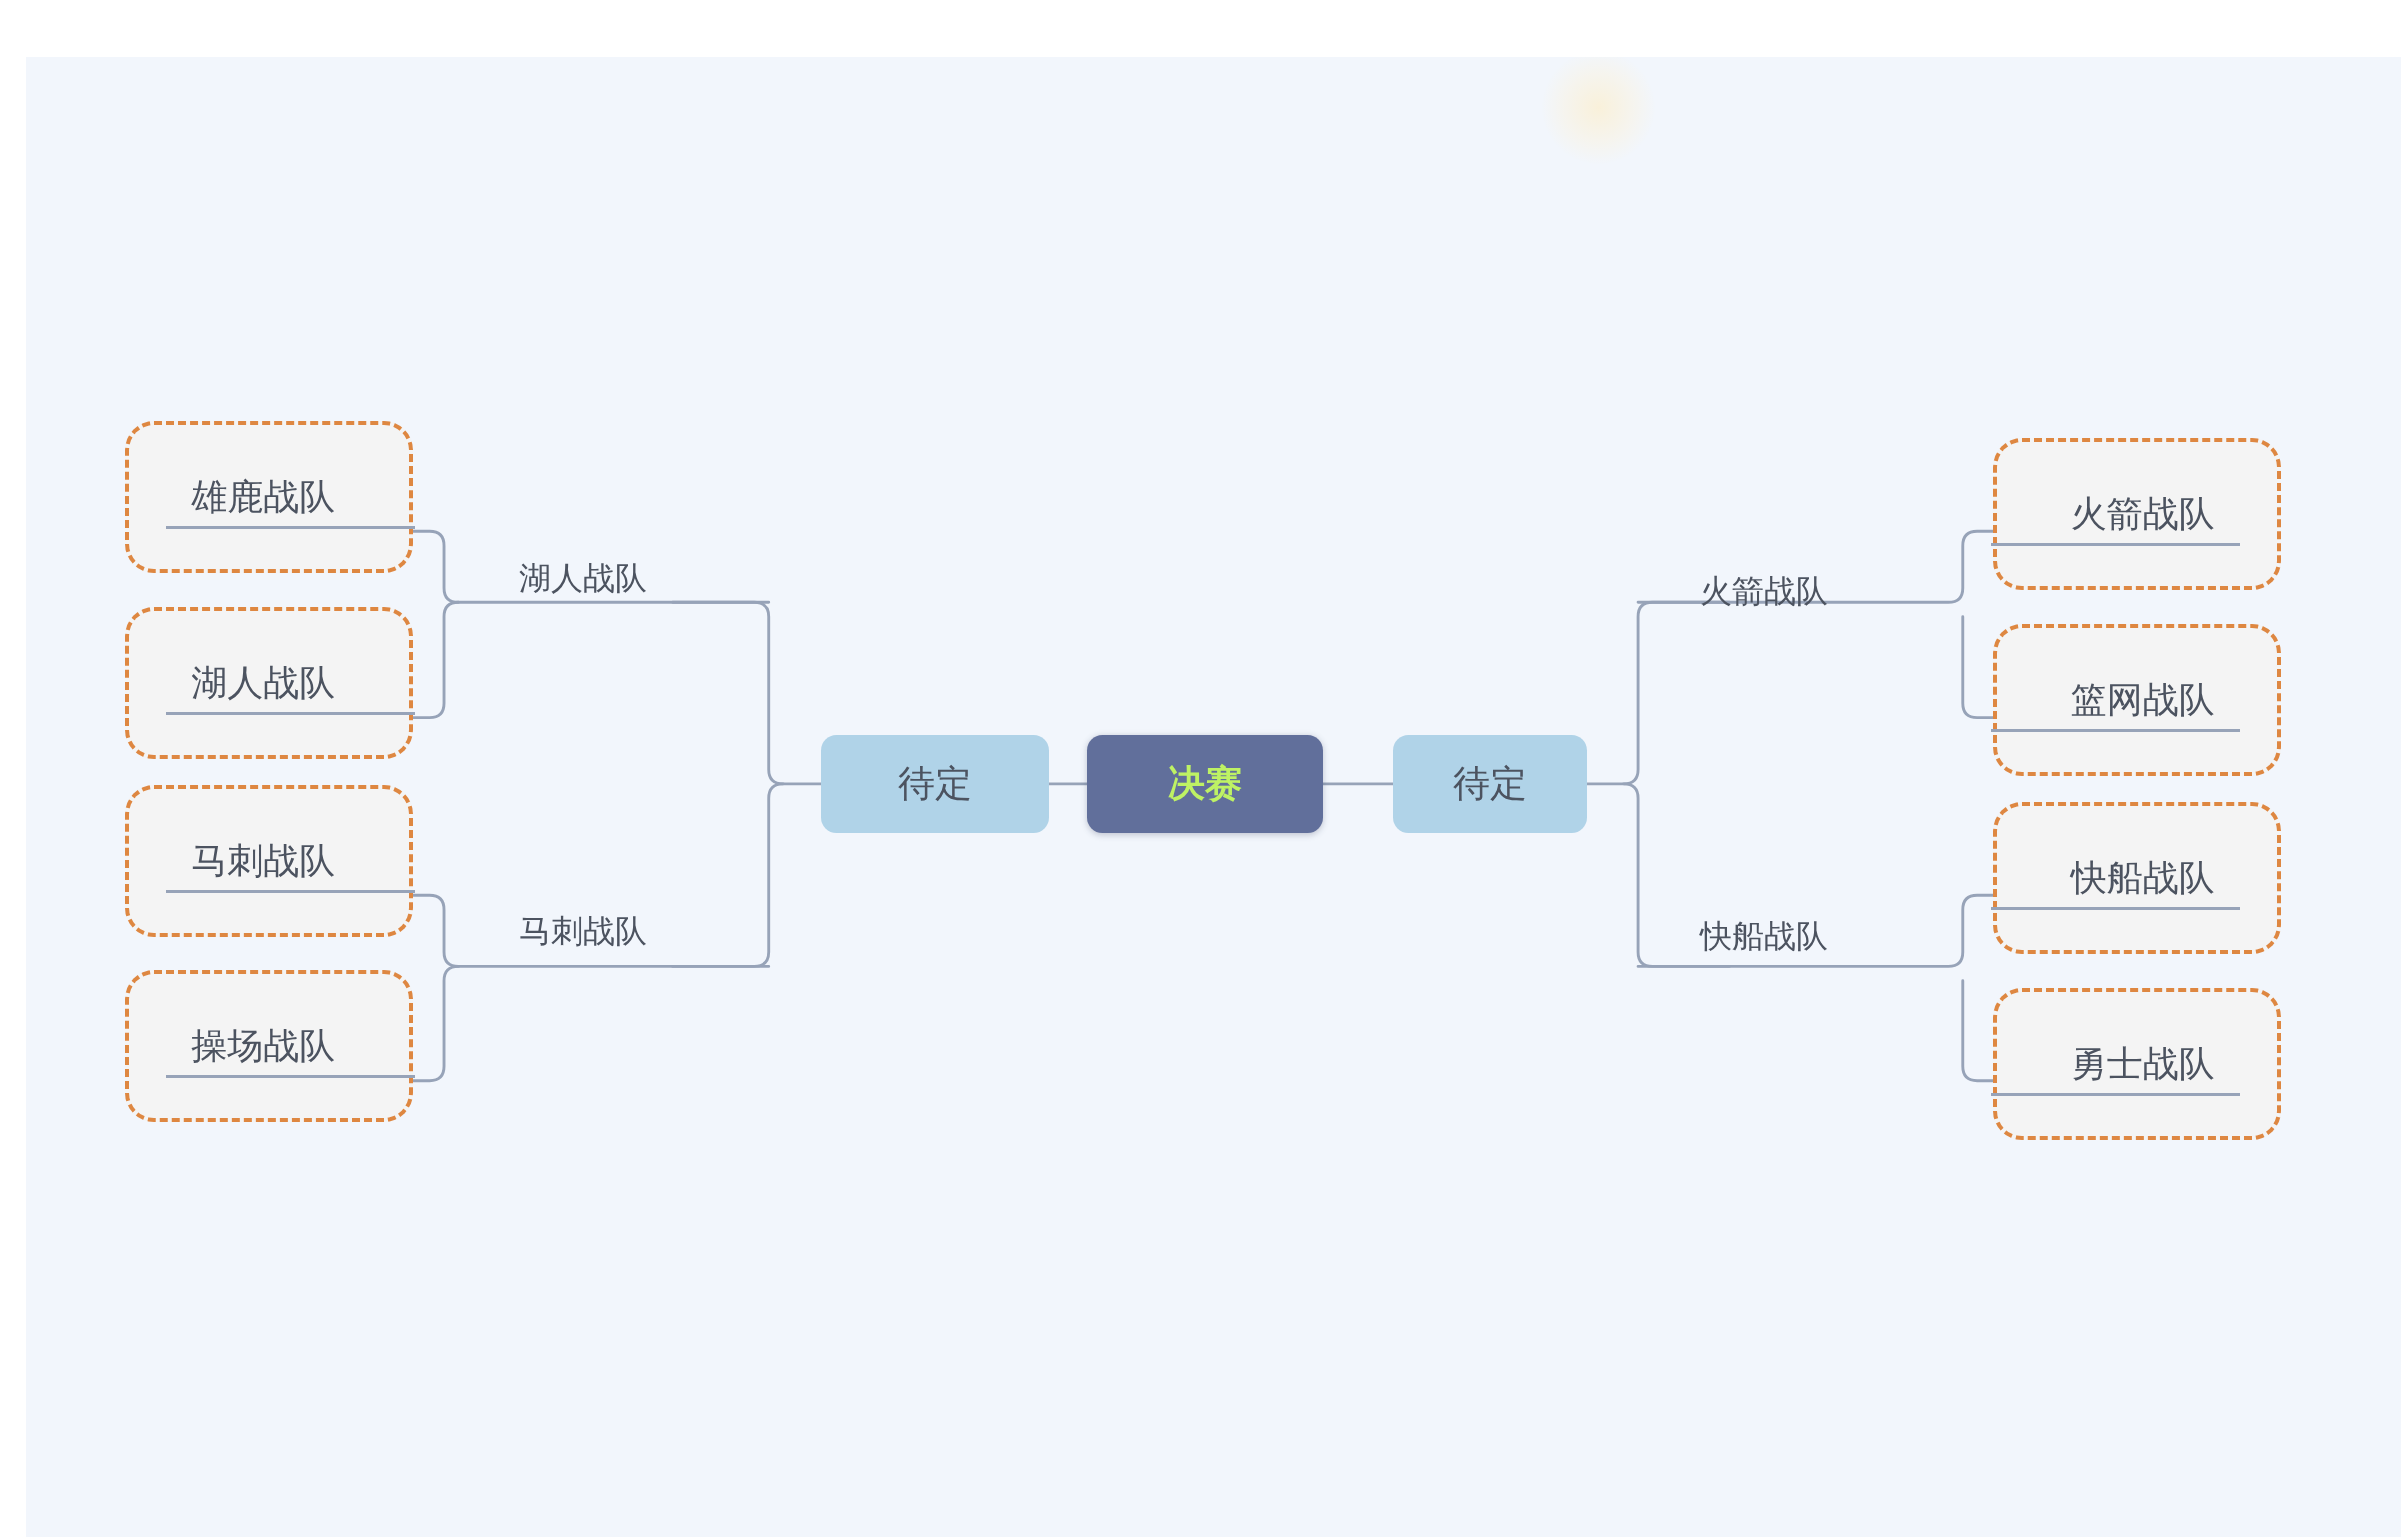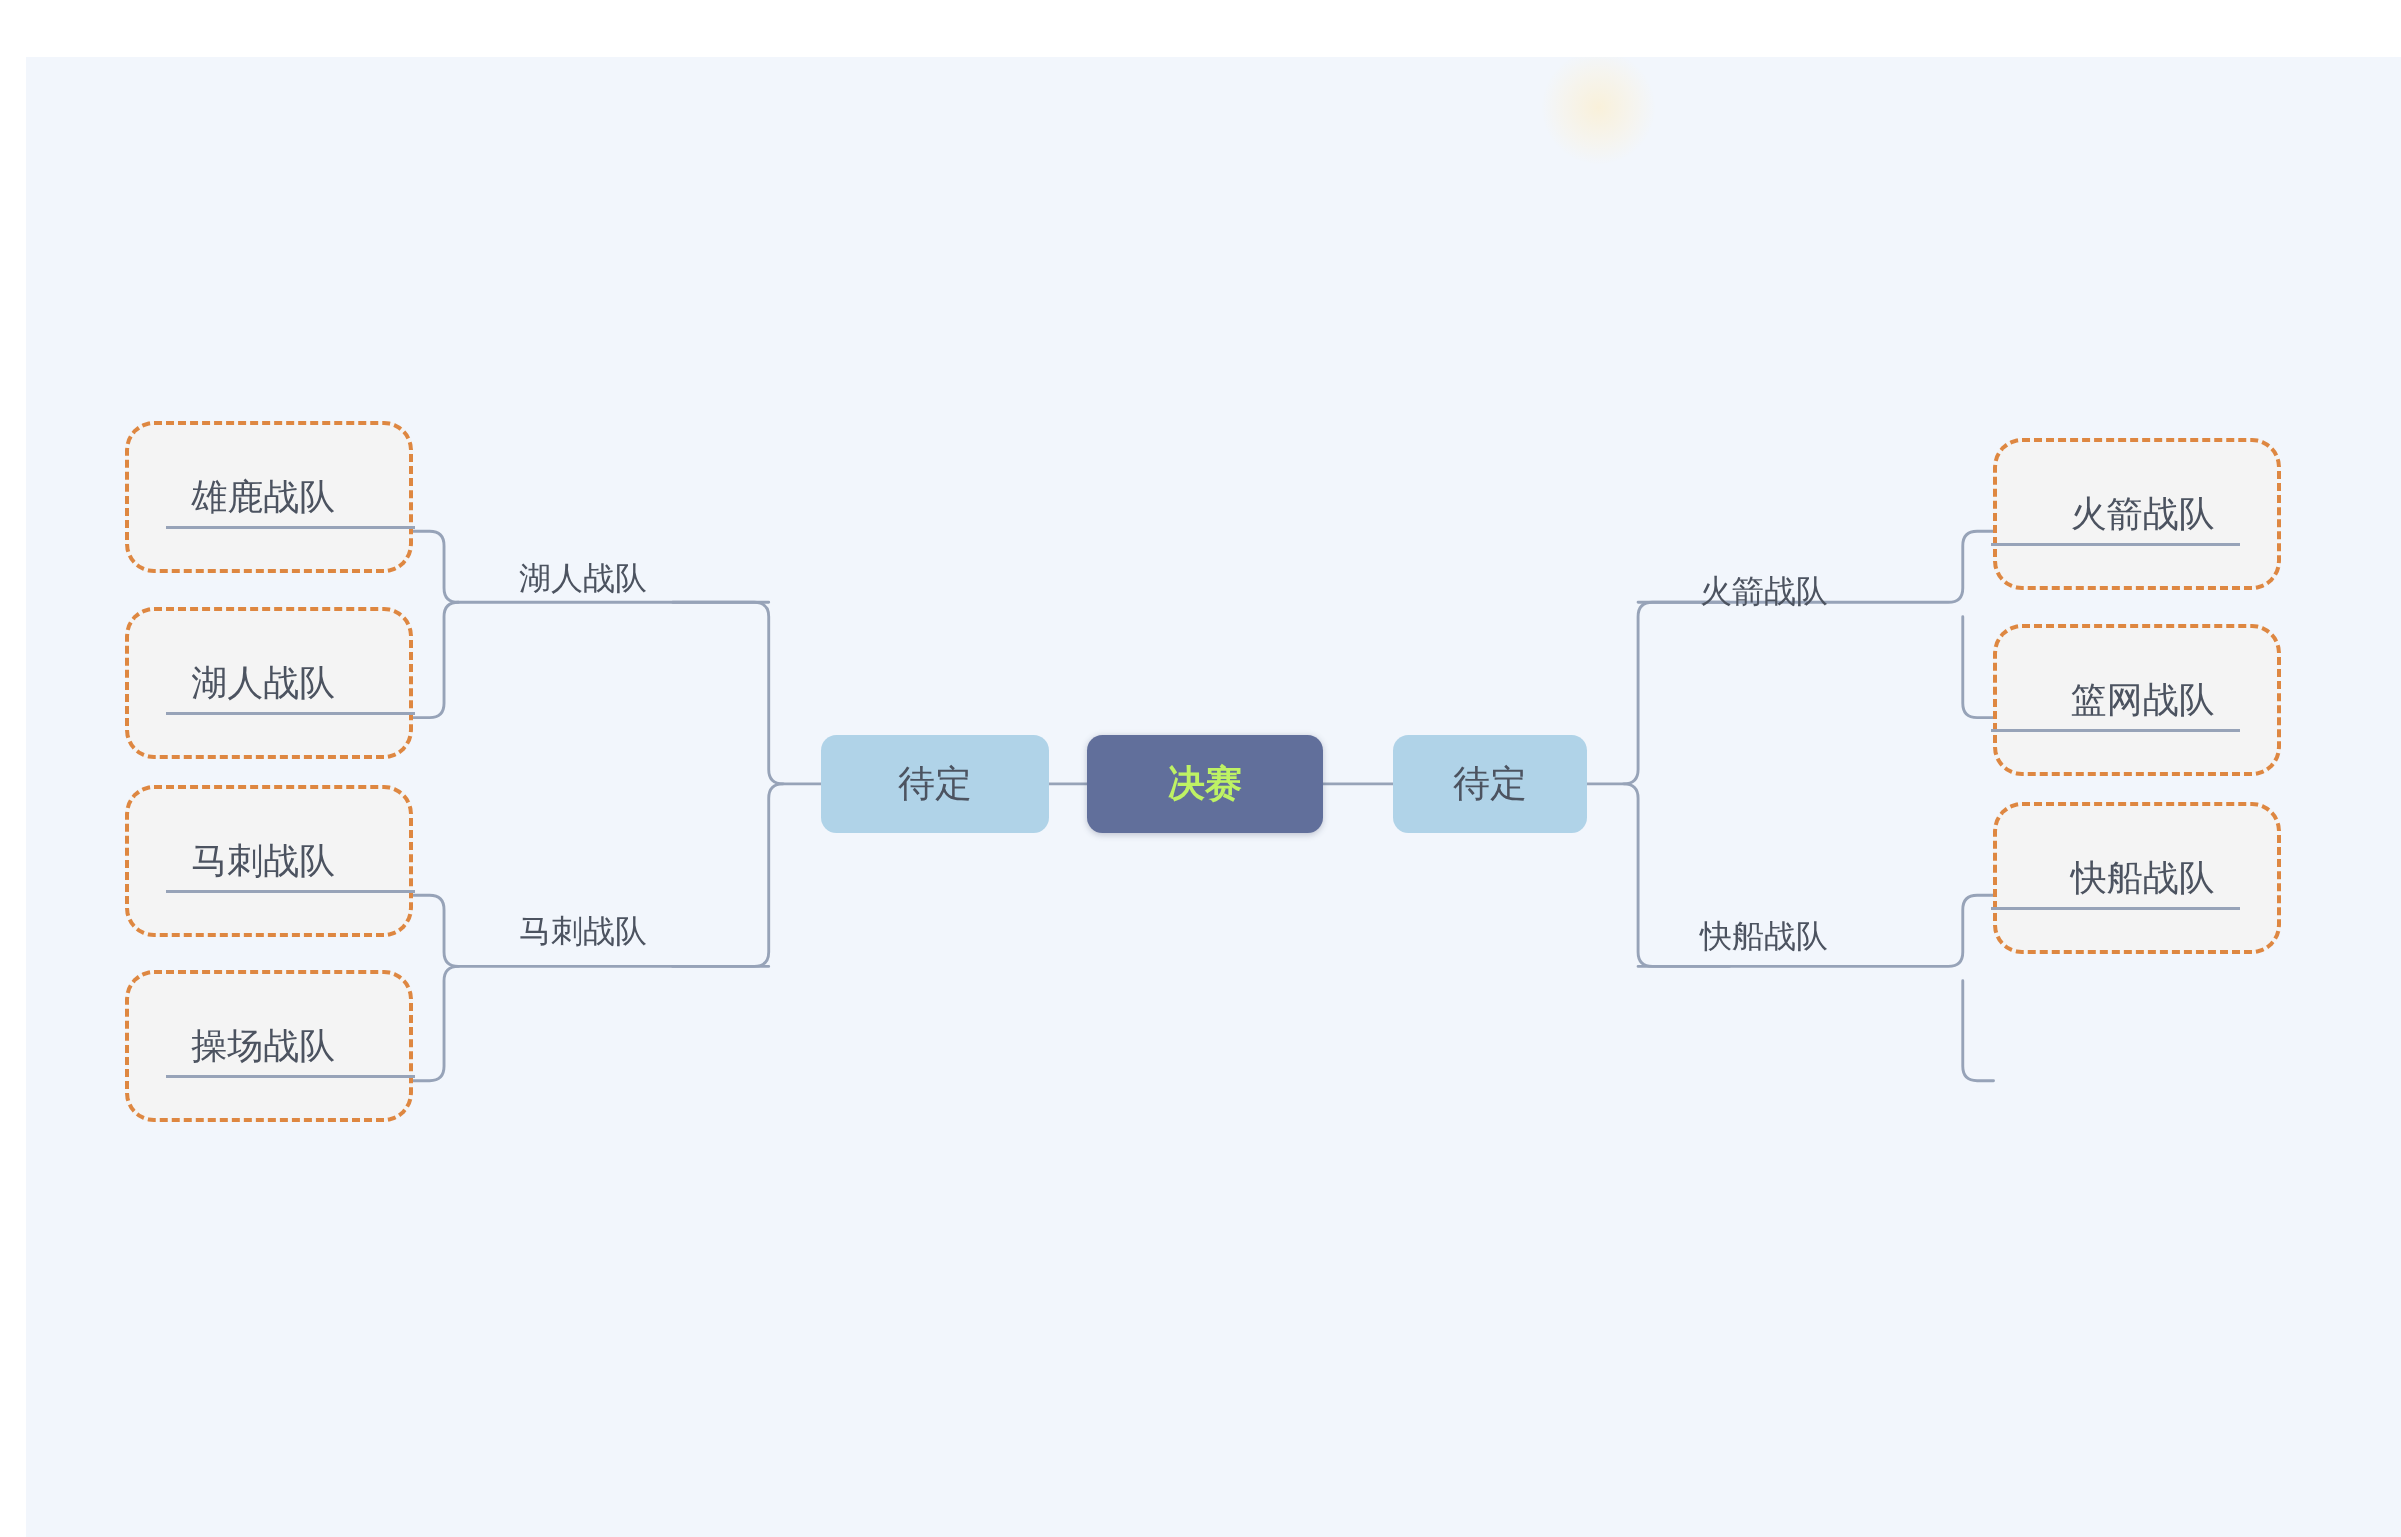--- a/index.html
+++ b/index.html
@@ -186,20 +186,24 @@
   <div class="team-node side-right" style="left:1993px; top:624px; width:288px; height:152px;">
     <div class="team-label">篮网战队</div>
     <div class="team-rule"></div>
   </div>
 
   <div class="team-node side-right" style="left:1993px; top:802px; width:288px; height:152px;">
     <div class="team-label">快船战队</div>
     <div class="team-rule"></div>
   </div>
 
+  <div class="team-node side-right" style="left:1993px; top:988px; width:288px; height:152px;">
+    <div class="team-label">勇士战队</div>
+    <div class="team-rule"></div>
+  </div>
 
   <div class="edge-label" style="left:519px; top:557px;">湖人战队</div>
 
   <div class="edge-label" style="left:519px; top:910px;">马刺战队</div>
 
   <div class="edge-label" style="left:1700px; top:570px;">火箭战队</div>
 
   <div class="edge-label" style="left:1700px; top:915px;">快船战队</div>
 
   <div class="round-node tbd" style="left:821px; top:735px; width:228px; height:98px;">

